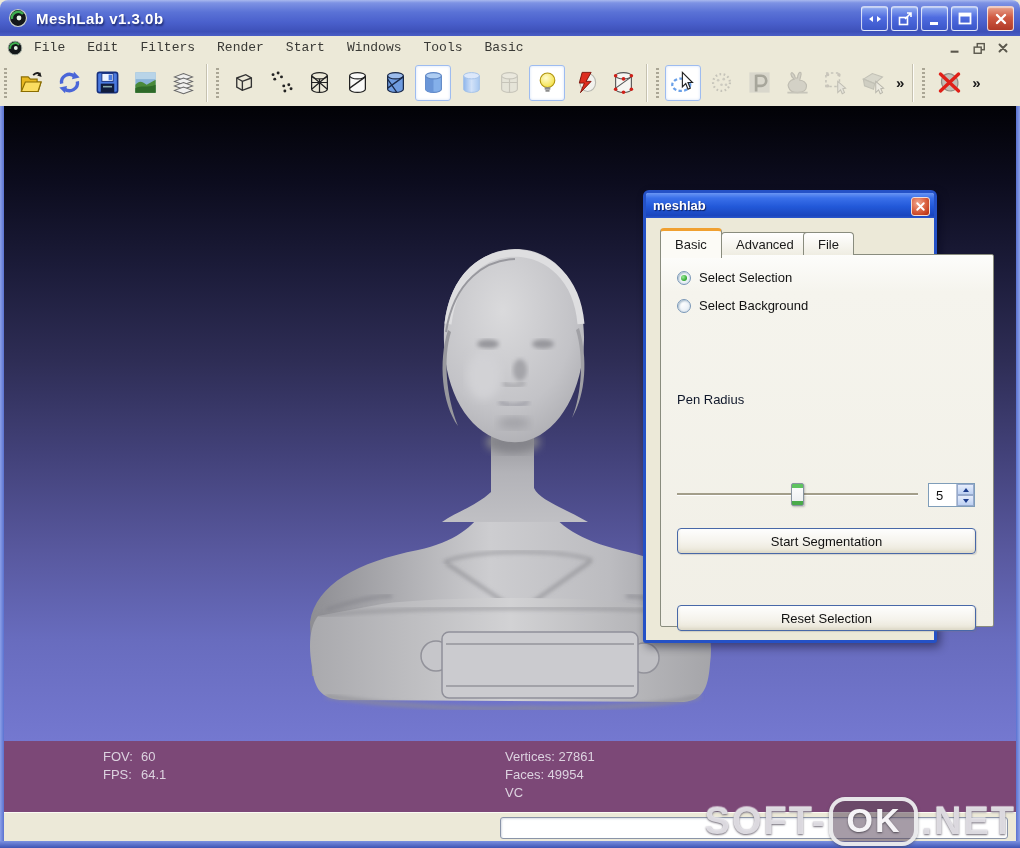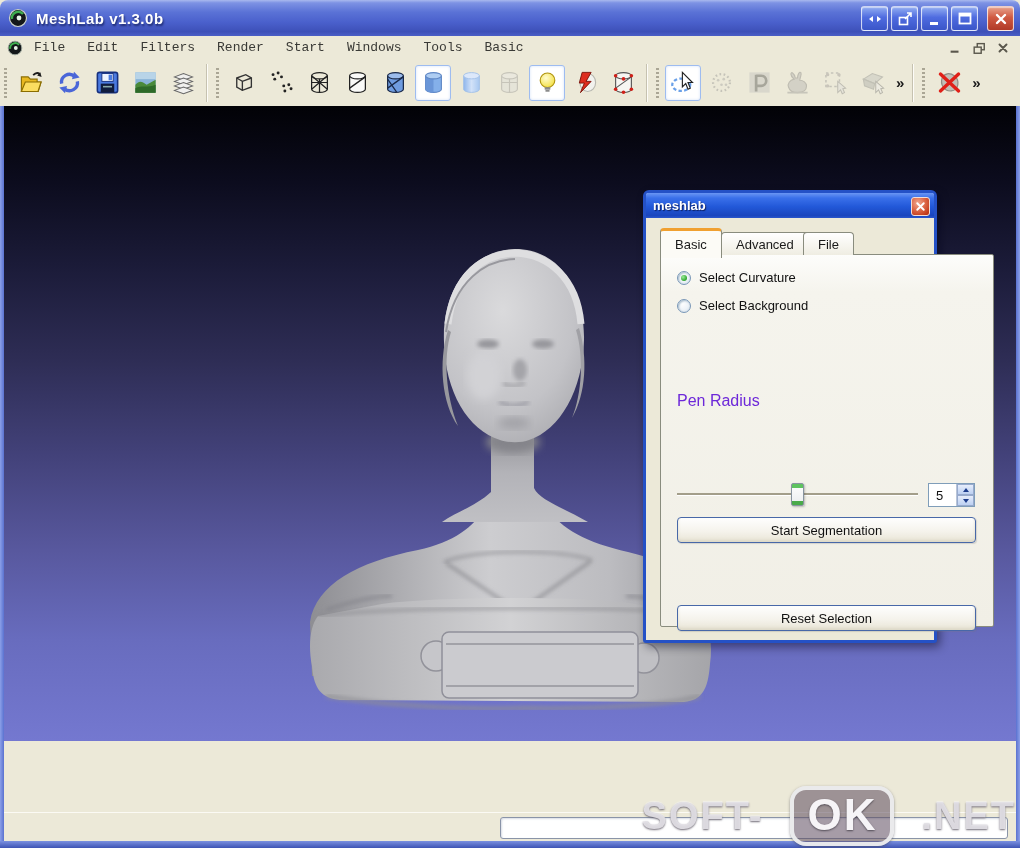--- a/index.html
+++ b/index.html
@@ -69,41 +69,41 @@
     background:linear-gradient(180deg,#fdfdfb,#f5f4ed 10%,#f1efe6);border:1px solid #898c7e;border-radius:0 2px 2px 2px;}
   .tab{position:absolute;height:22px;top:14px;border:1px solid #898c7e;border-bottom:none;border-radius:4px 4px 0 0;
     background:linear-gradient(180deg,#fff,#efede2);font-size:13px;display:flex;align-items:center;padding:0 14px;z-index:2;color:#1a1a1a;}
   .tab.active{top:10px;height:27px;background:#fcfbf6;border-top:3px solid #f0a030;z-index:4;}
   .radio-row{position:absolute;display:flex;align-items:center;gap:8px;font-size:13px;color:#111;}
   .radio{width:14px;height:14px;border-radius:50%;border:1px solid #7a98b8;box-sizing:border-box;
     background:radial-gradient(circle at 35% 30%,#fff,#eef3f8 55%,#cddbe6);display:flex;align-items:center;justify-content:center;
     box-shadow:inset 1px 1px 2px #a8bccc;}
   .radio.checked::after{content:"";width:6px;height:6px;border-radius:50%;
     background:radial-gradient(circle at 35% 35%,#9aec9a,#2da42d 70%);}
-  .dlg-label{position:absolute;font-size:16px;color:#6d28d9;}
+  .dlg-label{position:absolute;font-size:13px;color:#0f172a;}
   .slider{position:absolute;left:31px;top:264px;width:241px;height:24px;}
   .slider-track{position:absolute;left:0;right:0;top:11px;height:2px;background:#a39e8a;border-bottom:1px solid #fff;}
   .slider-thumb{position:absolute;left:114px;top:1px;width:13px;height:23px;border:1px solid #8894a0;border-radius:2px;box-sizing:border-box;
     background:linear-gradient(180deg,#5fc35f 0 4px,#fbfbfb 4px,#eef0f2 17px,#4aaa4a 17px);box-shadow:1px 1px 2px rgba(60,60,60,.3);}
   .spinbox{position:absolute;left:282px;top:265px;width:47px;height:24px;border:1px solid #7f9db9;background:#fff;
     display:flex;box-sizing:border-box;}
   .spin-value{flex:1;font-size:13px;color:#111;display:flex;align-items:center;padding-left:7px;}
   .spin-btns{width:17px;display:flex;flex-direction:column;border-left:1px solid #b8c4d8;}
   .spin-btn{flex:1;background:linear-gradient(180deg,#e6edfb,#bcd0f2);border:1px solid #97aacd;box-sizing:border-box;
     display:flex;align-items:center;justify-content:center;}
   .arr-up{width:0;height:0;border-left:3.5px solid rgba(0,0,0,0);border-right:3.5px solid rgba(0,0,0,0);border-bottom:4.5px solid #1c3c8c;}
   .arr-dn{width:0;height:0;border-left:3.5px solid rgba(0,0,0,0);border-right:3.5px solid rgba(0,0,0,0);border-top:4.5px solid #1c3c8c;}
   .dlg-btn{position:absolute;left:31px;width:299px;height:26px;border:1px solid #4868a8;border-radius:4px;
     background:linear-gradient(180deg,#fefefe,#f5f3ec 55%,#e9e5d6);box-shadow:inset 0 -2px 3px #ded9c8,1px 1px 1px rgba(120,120,120,.25);
     font-size:13px;color:#111;display:flex;align-items:center;justify-content:center;font-family:inherit;}
   
   .watermark{position:absolute;right:4px;bottom:2px;z-index:60;display:flex;align-items:center;
     font-weight:bold;font-size:38px;letter-spacing:2px;pointer-events:none;color:rgba(228,226,231,.92);
-    text-shadow:0 1px 2px rgba(105,100,112,.95),0 -1px 1px rgba(255,255,255,.65);gap:24px;}
-  .wm-ok{font-size:44px;border:4px solid rgba(238,238,240,.95);border-radius:16px;padding:0 13px 2px 13px;margin:0 3px;
+    text-shadow:0 1px 2px rgba(105,100,112,.95),0 -1px 1px rgba(255,255,255,.65);}
+  .wm-ok{font-size:34px;border:4px solid rgba(238,238,240,.95);border-radius:16px;padding:0 13px 2px 13px;margin:0 3px;
     background:rgba(92,74,94,.55);color:#f6f4f7;text-shadow:0 1px 2px rgba(60,55,65,.8);
     box-shadow:0 1px 3px rgba(70,70,80,.55);}
 </style>
 </head>
 <body>
 
 <div id="window">
 
   <div class="titlebar">
     <svg class="app-logo" viewBox="0 0 20 20">
@@ -470,20 +470,37 @@
       <ellipse cx="192" cy="100" rx="11" ry="4.5" fill="#96969b" filter="url(#b2)"></ellipse>
       <ellipse cx="247" cy="100" rx="11" ry="4.5" fill="#96969b" filter="url(#b2)"></ellipse>
       <ellipse cx="224" cy="126" rx="7" ry="11" fill="#a4a4a9" filter="url(#b2)"></ellipse>
       <path d="M206 139 Q217 145 229 139" fill="none" stroke="#8e8e93" stroke-width="2" filter="url(#b2)"></path>
       <path d="M203 158 Q218 165 233 158" fill="none" stroke="#90909a" stroke-width="2.5" filter="url(#b2)"></path>
       <ellipse cx="218" cy="179" rx="16" ry="6" fill="#a2a2a7" filter="url(#b4)"></ellipse>
       <ellipse cx="188" cy="132" rx="17" ry="24" fill="#d2d2d5" filter="url(#b4)"></ellipse>
     </svg>
   </div>
 
+  <div class="infobar">
+    <div class="info-left">
+      <div class="info-row">
+        <span class="lab">FOV:</span>
+        <span>60</span>
+      </div>
+      <div class="info-row">
+        <span class="lab">FPS:</span>
+        <span>64.1</span>
+      </div>
+    </div>
+    <div class="info-right">
+      <div>Vertices: 27861</div>
+      <div>Faces: 49954</div>
+      <div>VC</div>
+    </div>
+  </div>
 
   <div class="statusbar">
     <div class="progress"></div>
   </div>
 
   <div class="frame-l"></div>
   <div class="frame-r"></div>
   <div class="frame-b"></div>
 
   <div class="dialog">
@@ -496,21 +513,21 @@
       </svg>
     </div>
     <div class="dlg-body">
       <div class="tab active" style="left:14px;">Basic</div>
       <div class="tab" style="left:75px;">Advanced</div>
       <div class="tab" style="left:157px;">File</div>
       <div class="tabframe"></div>
 
       <div class="radio-row" style="left:31px;top:52px;">
         <span class="radio checked"></span>
-        <span>Select Curvature</span>
+        <span>Select Selection</span>
       </div>
       <div class="radio-row" style="left:31px;top:80px;align-items:center;">
         <span class="radio"></span>
         <span>Select Background</span>
       </div>
 
       <div class="dlg-label" style="left:31px;top:174px;">Pen Radius</div>
 
       <div class="slider">
         <div class="slider-track"></div>
@@ -522,21 +539,21 @@
         <span class="spin-btns">
           <span class="spin-btn">
               <span class="arr-up"></span>
             </span>
           <span class="spin-btn">
               <span class="arr-dn"></span>
             </span>
         </span>
       </div>
 
-      <button class="dlg-btn" style="top:299px;">Start Segmentation</button>
+      <button class="dlg-btn" style="top:310px;">Start Segmentation</button>
       <button class="dlg-btn" style="top:367px;margin-top:20px;">Reset Selection</button>
     </div>
   </div>
 
   <div class="watermark">
     <span>SOFT-</span>
       <span class="wm-ok">OK</span>
       <span>.NET</span>
   </div>
 

